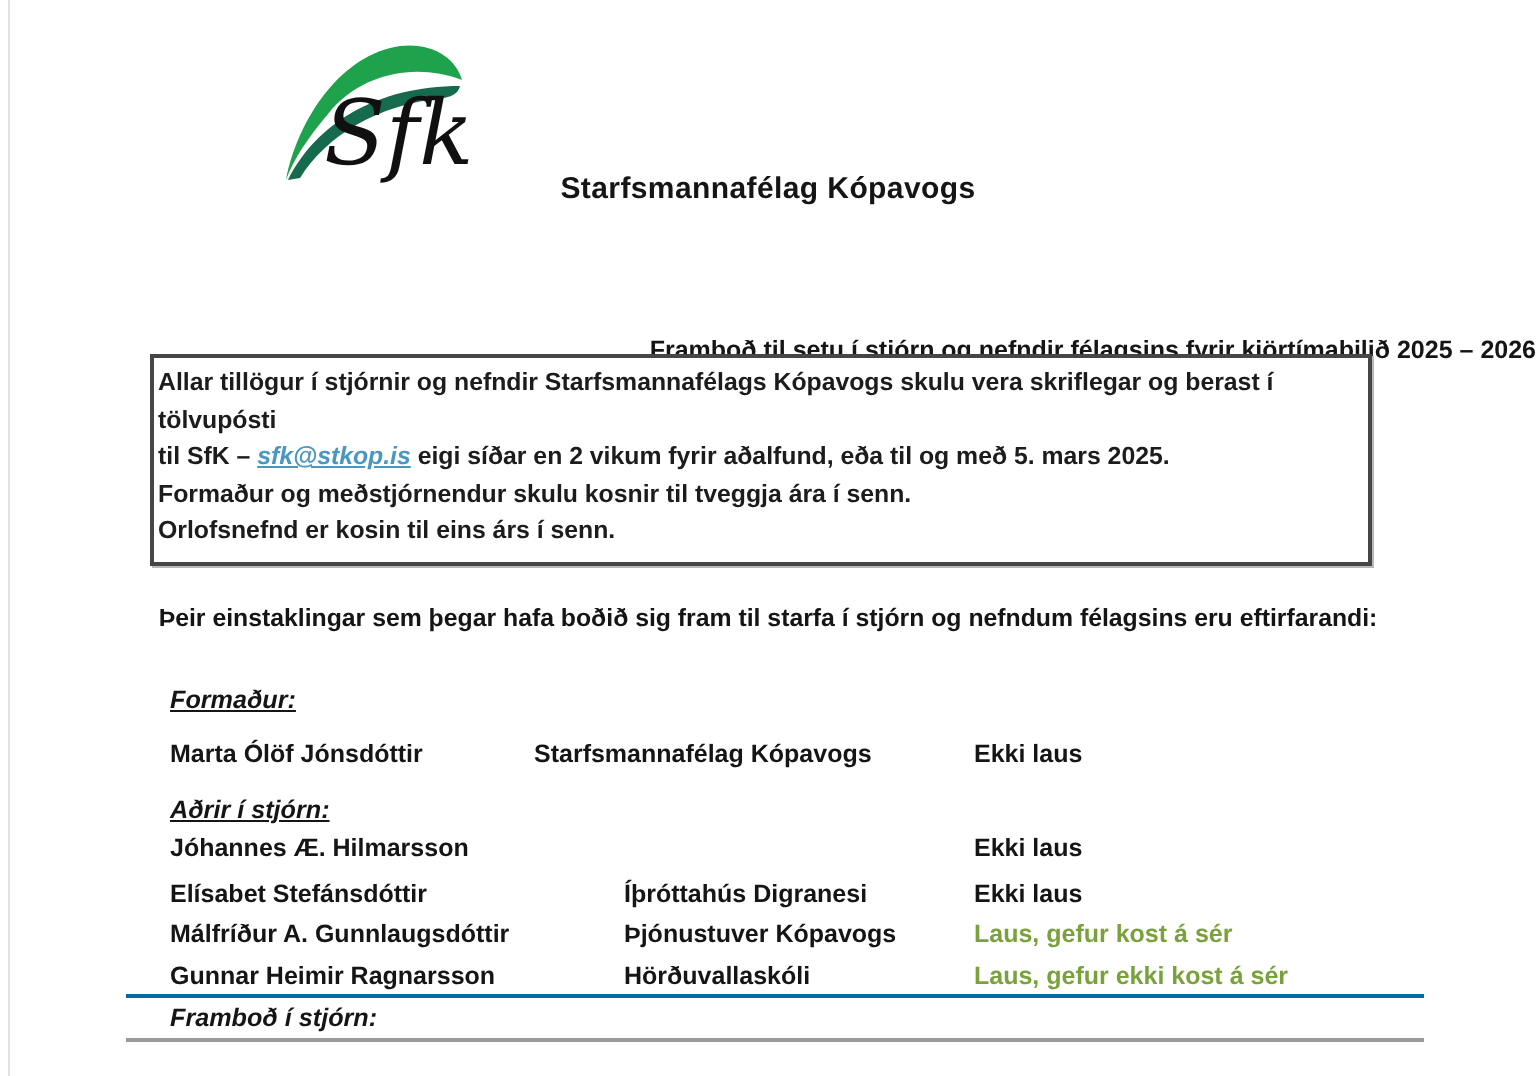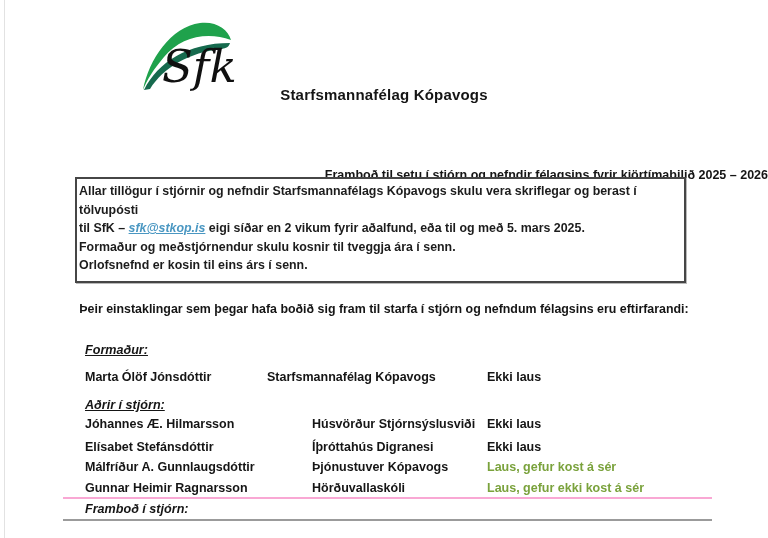--- a/index.html
+++ b/index.html
@@ -89,21 +89,21 @@
 
   .row-marta    { top: 370px; }
   .row-johannes { top: 417px; }
   .row-elisabet { top: 440px; }
   .row-malfridur{ top: 460px; }
   .row-gunnar   { top: 481px; }
 
   
   .footer-row {
     position: absolute; left: 63px; top: 497px; width: 649px;
-    border-top: 2px solid #f9a8d4;
+    border-top: 2px solid #0369a1;
     border-bottom: 2px solid #9b9b9b;
     padding: 3px 0 3px 22px;
     font-size: 12.6px; font-weight: bold; font-style: italic;
     color: #151515;
     background: #ffffff;
   }
 </style>
 </head>
 <body>
 
@@ -135,21 +135,20 @@
   <div class="cand-row first-row row-marta">
     <span class="c1">Marta Ólöf Jónsdóttir</span>
     <span class="c2">Starfsmannafélag Kópavogs</span>
     <span class="c3" data-color="black">Ekki laus</span>
   </div>
 
   <div class="section-heading heading-board">Aðrir í stjórn:</div>
 
   <div class="cand-row row-johannes">
     <span class="c1">Jóhannes Æ. Hilmarsson</span>
-    <span class="c2">Húsvörður Stjórnsýslusviði</span>
     <span class="c3" data-color="black">Ekki laus</span>
   </div>
 
   <div class="cand-row row-elisabet">
     <span class="c1">Elísabet Stefánsdóttir</span>
     <span class="c2">Íþróttahús Digranesi</span>
     <span class="c3" data-color="black">Ekki laus</span>
   </div>
 
   <div class="cand-row row-malfridur">

